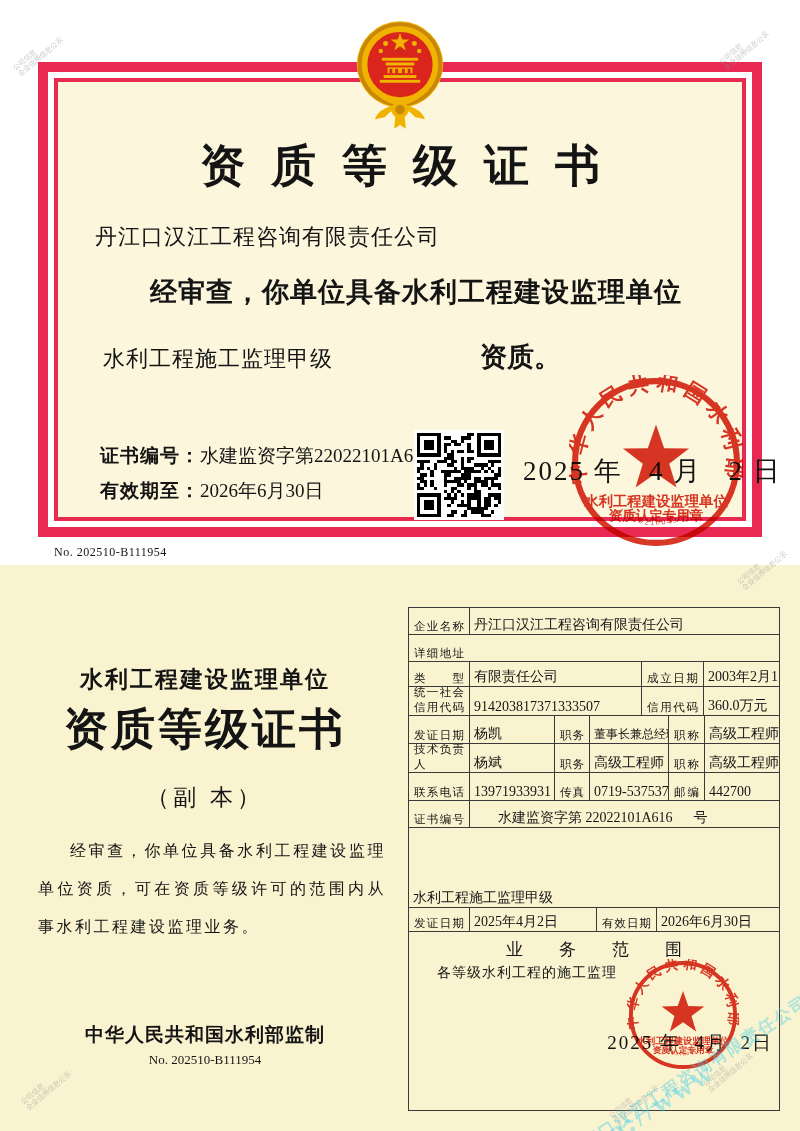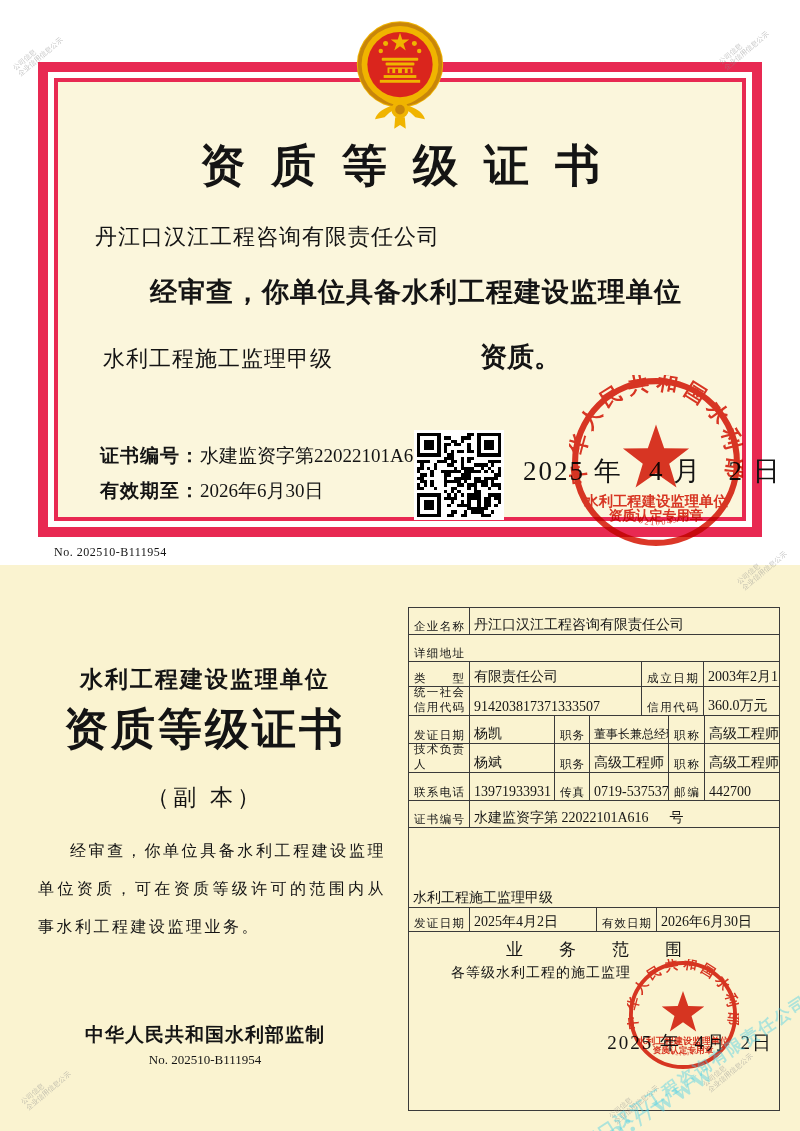--- a/index.html
+++ b/index.html
@@ -42,21 +42,21 @@
   .tr:first-child{border-top:none;}
   .tc{box-sizing:border-box;border-left:1px solid #3a3a3a;display:flex;align-items:flex-end;overflow:hidden;}
   .tc:first-child{border-left:none;}
   .lab{font-size:11.5px;padding:0 5px;}
   .lab span{display:block;width:100%;text-align:justify;text-align-last:justify;white-space:pre-line;}
   .val{font-size:14px;padding:0 4px;white-space:pre;}
   .h26{height:26px}.h24{height:24px}.h28{height:28px}.h27{height:27px}.h79{height:79px}.h23{height:23px}
   .scope-cell{height:178px;position:relative;display:block;}
   .scope-title{position:absolute;left:0;top:6px;width:100%;text-align:center;font-size:17px;
     letter-spacing:36px;text-indent:36px;}
-  .scope-text{position:absolute;left:28px;top:32px;font-size:14px;letter-spacing:1px;margin-left:14px;}
+  .scope-text{position:absolute;left:28px;top:32px;font-size:14px;letter-spacing:1px;}
   .back-date{position:absolute;right:6px;top:98px;font-size:19px;letter-spacing:2px;white-space:pre;}
   .seal-back{left:627px;top:959px;width:112px;height:112px;z-index:8;mix-blend-mode:multiply;opacity:.94;}
 
   
   .wm-gray{font-size:7px;line-height:8px;color:#8f8f8f;opacity:.55;transform:rotate(-40deg);
     white-space:nowrap;z-index:9;font-family:"Liberation Sans",sans-serif;}
   .wm-cyan{color:#45cfe8;opacity:.42;transform:rotate(-33deg);white-space:nowrap;z-index:9;font-weight:bold;}
   .wm-cyan.c1{left:545px;top:1066px;font-size:17px;letter-spacing:2px;}
   .wm-cyan.c2{left:560px;top:1098px;font-size:28px;letter-spacing:3px;}
   svg text{font-family:"Liberation Serif","DejaVu Serif",serif;}
@@ -440,21 +440,21 @@
     <div class="tc val" style="width:79px">0719-5375372</div>
     <div class="tc lab" style="width:36px">
         <span>邮编</span>
       </div>
     <div class="tc val" style="width:75px">442700</div>
   </div>
   <div class="tr h26">
     <div class="tc lab" style="width:60px">
         <span>证书编号</span>
       </div>
-    <div class="tc val" style="width:310px;padding-left:4px">水建监资字第 22022101A616      号</div>
+    <div class="tc val" style="width:310px;padding-left:28px">水建监资字第 22022101A616      号</div>
   </div>
   <div class="tr h79">
     <div class="tc val" style="width:310px">水利工程施工监理甲级</div>
   </div>
   <div class="tr h23">
     <div class="tc lab" style="width:60px">
         <span>发证日期</span>
       </div>
     <div class="tc val" style="width:127px">2025年4月2日</div>
     <div class="tc lab" style="width:60px">

